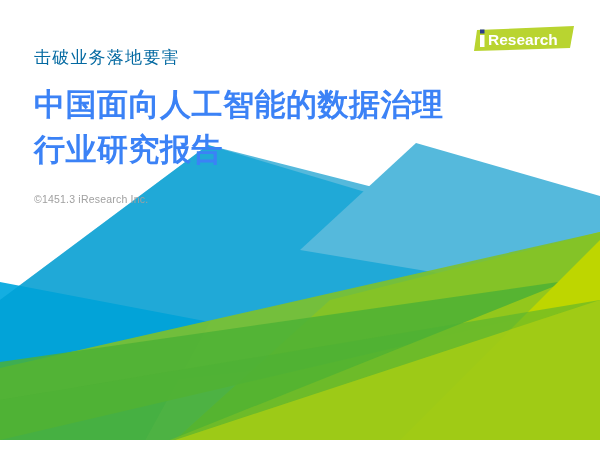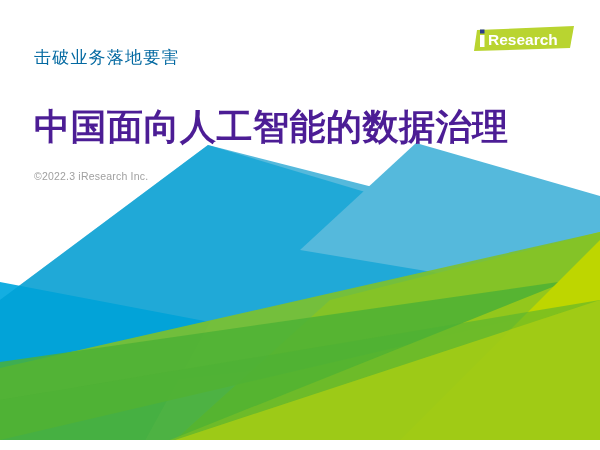--- a/index.html
+++ b/index.html
@@ -65,24 +65,24 @@
     width: 520px;
   }
   #kicker {
     font-size: 17px;
     color: #0369a1;
     letter-spacing: 1.2px;
     line-height: 24px;
     white-space: nowrap;
   }
   #maintitle {
-    margin-top: 34px;
-    font-size: 36px;
+    margin-top: 12px;
+    font-size: 31px;
     font-weight: bold;
-    color: #4c1d95;
+    color: #3b82f6;
     line-height: 45px;
     letter-spacing: 0.5px;
     width: 480px;
   }
   .title-line {
     display: block;
     white-space: nowrap;
   }
   #copyright {
     margin-top: 20px;
@@ -133,18 +133,19 @@
       <text x="32" y="38" font-family="Liberation Sans, sans-serif" font-size="31" font-weight="bold" fill="#ffffff">Research</text>
     </svg>
   </div>
 
   <div id="textblock">
 
     <div id="kicker">击破业务落地要害</div>
 
     <div id="maintitle">
       <span class="title-line">中国面向人工智能的数据治理</span>
+      <span class="title-line">行业研究报告</span>
     </div>
 
-    <div id="copyright">©2022.3 iResearch Inc.</div>
+    <div id="copyright">©1451.3 iResearch Inc.</div>
   </div>
 
 </div>
 
 </body></html>

